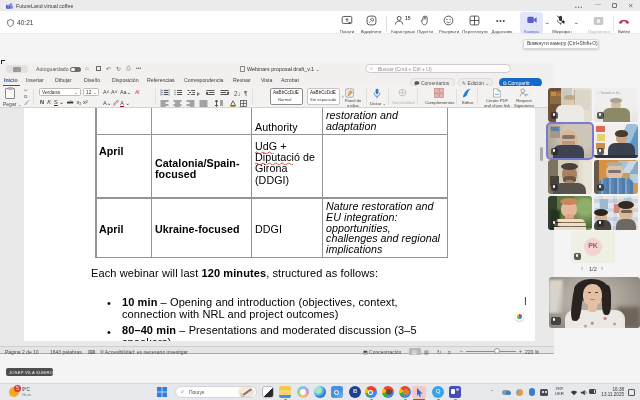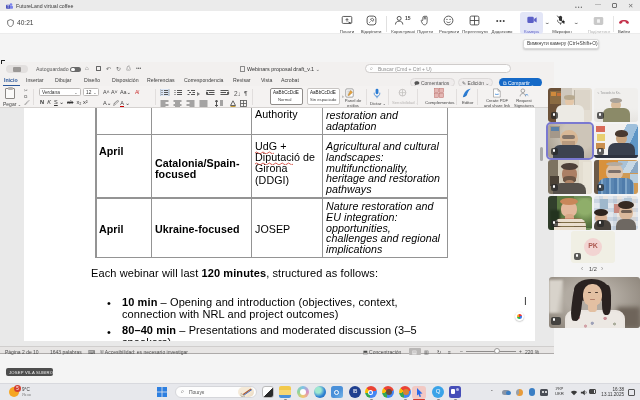--- a/index.html
+++ b/index.html
@@ -320,37 +320,36 @@
 
     <div class="vline" style="left:95px;top:0;height:149px"></div>
     <div class="vline" style="left:150.5px;top:0;height:149px"></div>
     <div class="vline" style="left:250.5px;top:0;height:149px"></div>
     <div class="vline" style="left:321.5px;top:0;height:149px"></div>
     <div class="vline" style="left:446.5px;top:0;height:149px"></div>
     <div class="hline" style="left:95px;top:25.5px;width:353px"></div>
     <div class="hline" style="left:95px;top:89px;width:353px"></div>
     <div class="hline" style="left:95px;top:148.5px;width:353px"></div>
 
-    <div class="doc cell" style="left:255px;top:1px">Authority</div>
+    <div class="doc cell" style="left:255px;top:14px">Authority</div>
     <div class="doc cell it" style="left:326px;top:2px">restoration and<br>adaptation</div>
 
     <div class="doc cell b" style="left:99px;top:38px">April</div>
     <div class="doc cell" style="left:255px;top:33px;line-height:11.2px">UdG +<br>Diputació de<br>Girona<br>(DDGI)</div>
     <div class="doc cell b" style="left:155px;top:50px">Catalonia/Spain-<br>focused</div>
     <svg class="abs" style="left:255px;top:42.6px" width="19" height="3" viewBox="0 0 19 3">
         <path d="M0 2 Q1.6 0 3.2 2 T6.4 2 T9.6 2 T12.8 2 T16 2 T19 2" fill="none" stroke="#d24a3e" stroke-width="0.9"></path>
       </svg>
     <svg class="abs" style="left:255px;top:54.4px" width="38" height="3" viewBox="0 0 38 3">
         <path d="M0 2 Q1.6 0 3.2 2 T6.4 2 T9.6 2 T12.8 2 T16 2 T19.2 2 T22.4 2 T25.6 2 T28.8 2 T32 2 T35.2 2 T38 2" fill="none" stroke="#d24a3e" stroke-width="0.9"></path>
       </svg>
-    <div class="doc cell it" style="left:326px;top:33px">Agricultural and cultural<br>landscapes:<br>multifunctionality,<br>heritage and restoration<br>pathways</div>
 
     <div class="doc cell b" style="left:99px;top:116px">April</div>
     <div class="doc cell b" style="left:155px;top:116px">Ukraine-focused</div>
-    <div class="doc cell" style="left:255px;top:116px">JOSEP</div>
+    <div class="doc cell" style="left:255px;top:116px">DDGI</div>
     <div class="doc cell it" style="left:326px;top:93px">Nature restoration and<br>EU integration:<br>opportunities,<br>challenges and regional<br>implications</div>
 
     <div class="doc" style="left:91px;top:158.5px;font-size:11px;letter-spacing:0.1px">Each webinar will last <b>120 minutes</b>, structured as follows:</div>
     <div class="doc" style="left:107px;top:189px;font-size:11px">•</div>
     <div class="doc" style="left:122px;top:188px;font-size:11px;line-height:12px;letter-spacing:0.1px"><b>10 min</b> – Opening and introduction (objectives, context,<br>connection with NRL and project outcomes)</div>
     <div class="doc" style="left:107px;top:218px;font-size:11px">•</div>
     <div class="doc" style="left:122px;top:217px;font-size:11px;line-height:11.6px;letter-spacing:0.1px"><b>80–40 min</b> – Presentations and moderated discussion (3–5<br>speakers)</div>
 
     <div class="doc" style="left:524px;top:188px;font-size:10px;color:#333">I</div>
     <div class="abs" style="left:0;top:233px;width:554px;height:5px;background:#e9e9e9;z-index:5"></div>

